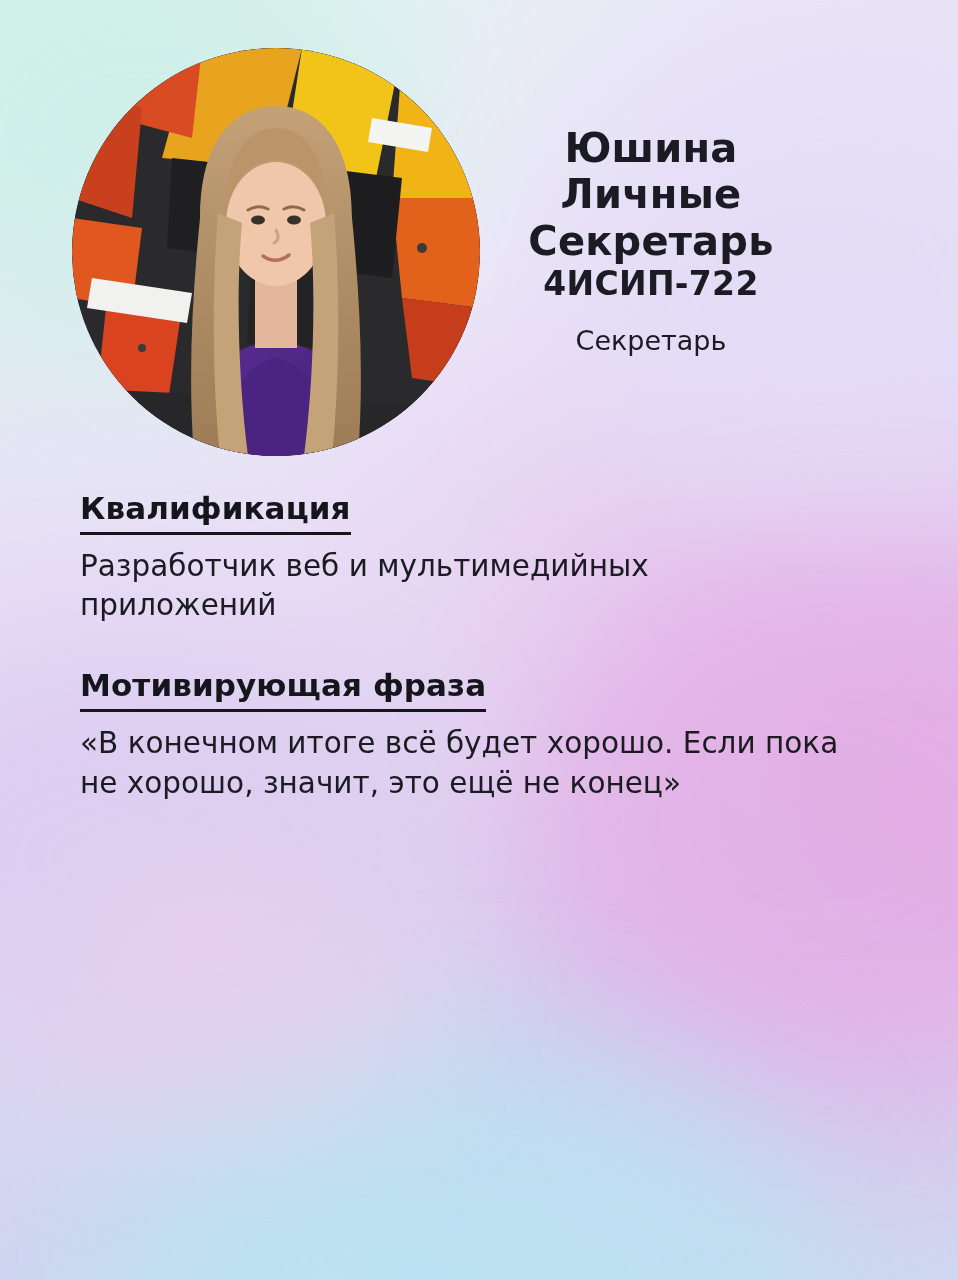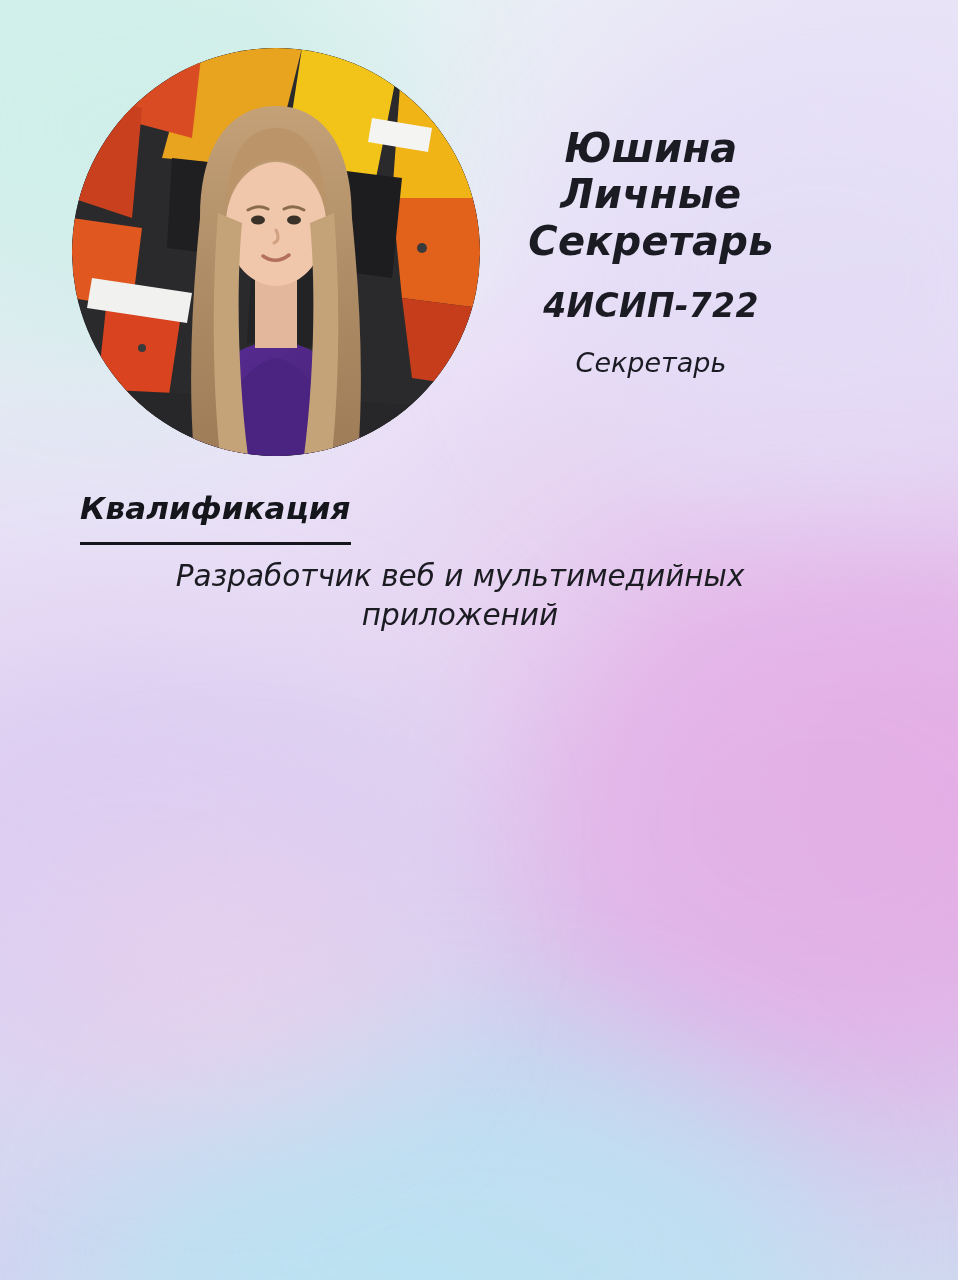--- a/index.html
+++ b/index.html
@@ -7,21 +7,20 @@
     padding: 0;
     background: #ffffff;
   }
   .card {
     position: relative;
     width: 958px;
     height: 1280px;
     overflow: hidden;
     font-family: "DejaVu Sans", sans-serif;
     background: #4d7c0f;
-    font-style: italic;
   }
   
   .bg-base {
     position: absolute;
     inset: 0;
     background:
       radial-gradient(120% 90% at 2% 2%, #d8f3ee 0%, rgba(216,243,238,0) 48%),
       radial-gradient(110% 80% at 98% 2%, #eae4f7 0%, rgba(234,228,247,0) 55%),
       radial-gradient(120% 70% at 0% 55%, #e6dcf5 0%, rgba(230,220,245,0) 60%),
       radial-gradient(130% 85% at 100% 62%, #e2b7e8 0%, rgba(226,183,232,0) 62%),
@@ -74,21 +73,21 @@
     text-align: center;
     color: #1b1b23;
   }
   .name-line {
     font-size: 40px;
     font-weight: 700;
     line-height: 1.16;
     letter-spacing: .2px;
   }
   .group {
-    margin-top: 22px;
+    margin-top: 0;
     font-size: 33px;
     font-weight: 700;
     letter-spacing: .3px;
   }
   .role {
     margin-top: 22px;
     font-size: 27px;
     font-weight: 400;
     text-align: center;
   }
@@ -101,33 +100,32 @@
     width: 800px;
   }
   .section { margin-bottom: 42px; }
   .section:last-child { margin-bottom: 0; }
 
   .sec-title {
     display: inline-block;
     font-size: 31px;
     font-weight: 700;
     color: #15151c;
-    padding-bottom: 16px;
+    padding-bottom: 6px;
     border-bottom: 3px solid #15151c;
     letter-spacing: .1px;
   }
   .sec-body {
     margin-top: 12px;
     font-size: 29.5px;
     line-height: 1.33;
     color: #1b1b22;
     font-weight: 400;
     max-width: 760px;
     white-space: pre-line;
-    text-align: center;
   }
 </style>
 </head>
 <body>
 
 <div class="card">
   <div class="bg-base"></div>
   <div class="bg-blob blob-a"></div>
   <div class="bg-blob blob-b"></div>
   <div class="bg-blob blob-c"></div>
@@ -214,17 +212,19 @@
 
       <div class="section">
         <div class="sec-title">Квалификация</div>
         <div class="sec-body">Разработчик веб и мультимедийных приложений</div>
       </div>
 
       <div class="section">
       </div>
 
       <div class="section">
+        <div class="sec-title">Мотивирующая фраза</div>
+        <div class="sec-body">«В конечном итоге всё будет хорошо. Если пока не хорошо, значит, это ещё не конец»</div>
       </div>
 
     </div>
   </div>
 </div>
 
 </body></html>

